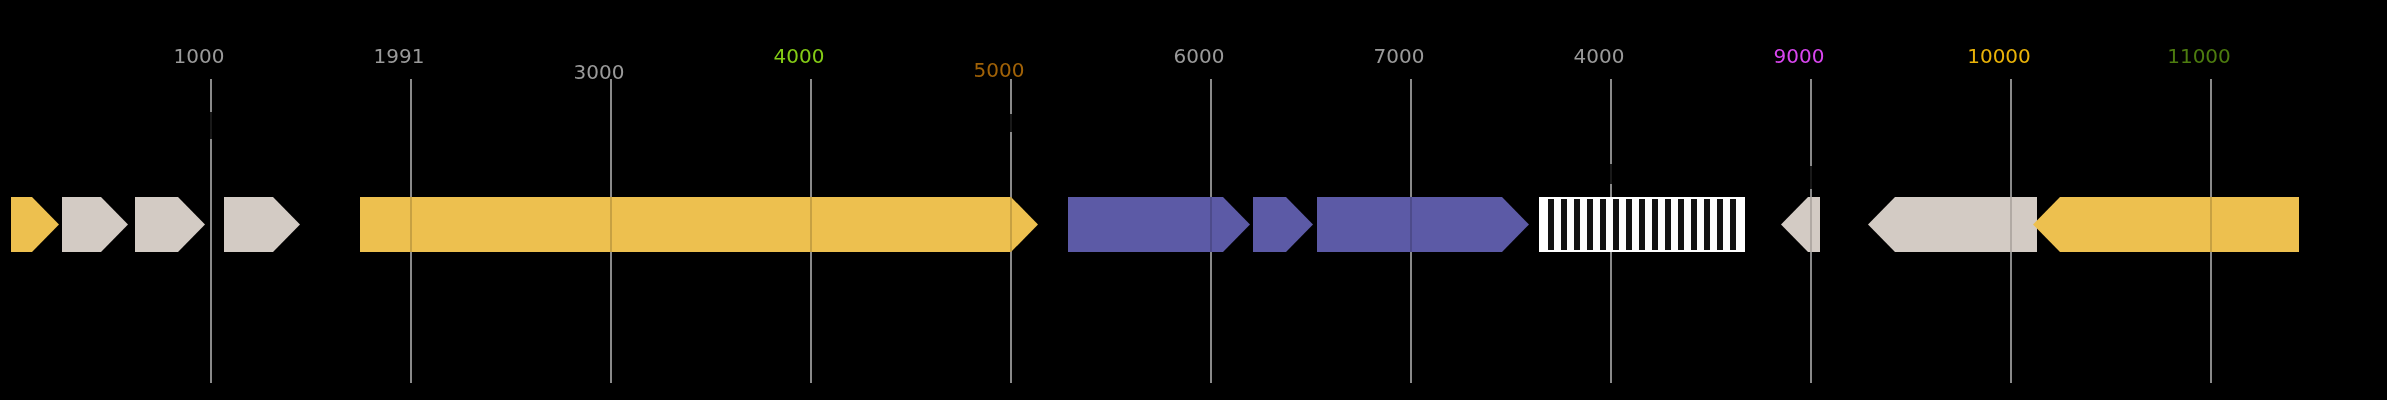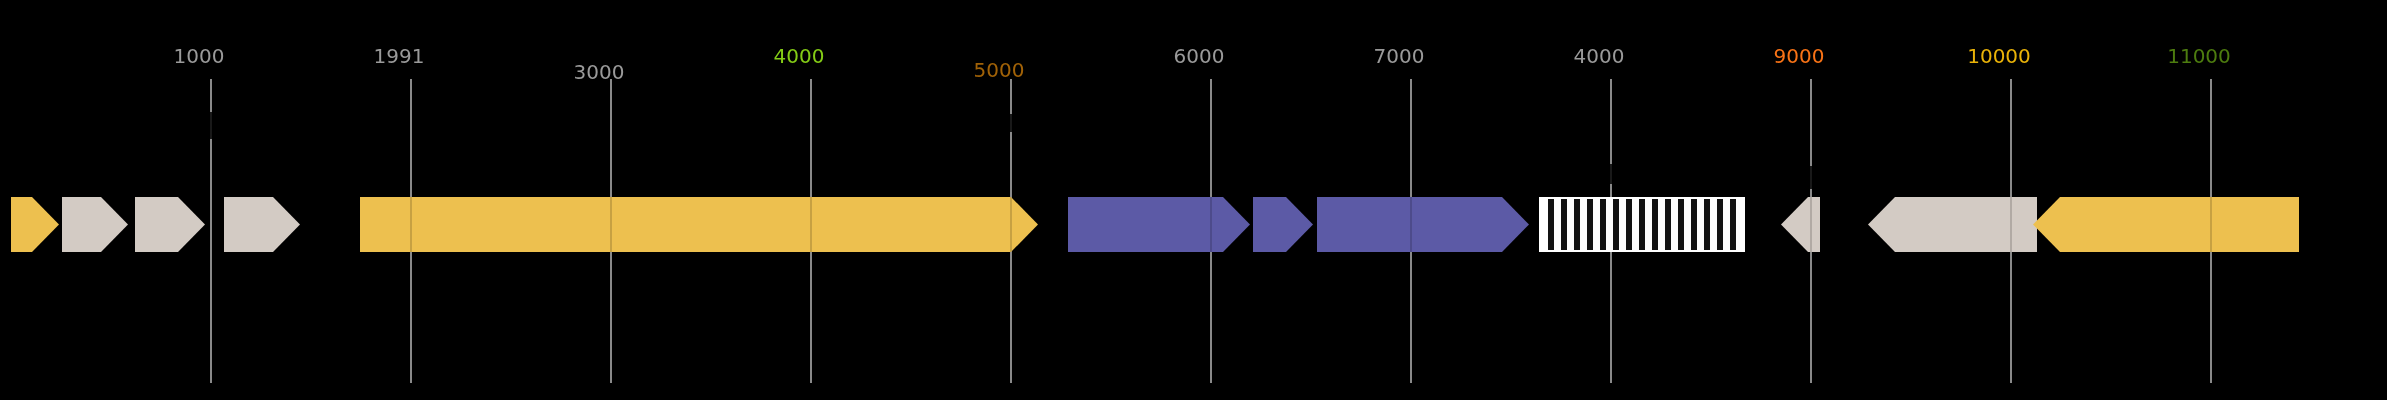--- a/index.html
+++ b/index.html
@@ -69,21 +69,21 @@
     </div>
   <div class="layer">
       <div class="tick-label" style="left: 199px; top: 45px; color: rgb(154, 154, 154);">1000</div>
       <div class="tick-label" style="left: 399px; top: 45px; color: rgb(154, 154, 154);">1991</div>
       <div class="tick-label" style="left: 599px; top: 45px; color: rgb(154, 154, 154); margin-top: 16px;">3000</div>
       <div class="tick-label" style="left: 799px; top: 45px; color: #84cc16;">4000</div>
       <div class="tick-label" style="left: 999px; top: 59px; color: #a16207;">5000</div>
       <div class="tick-label" style="left: 1199px; top: 45px; color: rgb(154, 154, 154);">6000</div>
       <div class="tick-label" style="left: 1399px; top: 45px; color: rgb(154, 154, 154);">7000</div>
       <div class="tick-label" style="left: 1599px; top: 45px; color: rgb(154, 154, 154);">4000</div>
-      <div class="tick-label" style="left: 1799px; top: 45px; color: #f97316;">9000</div>
+      <div class="tick-label" style="left: 1799px; top: 45px; color: #d946ef;">9000</div>
       <div class="tick-label" style="left: 1999px; top: 45px; color: #eab308;">10000</div>
       <div class="tick-label" style="left: 2199px; top: 45px; color: #4d7c0f;">11000</div>
     </div>
   <div class="layer">
       <div class="smudge" style="left: 209px; top: 112px; width: 4px; height: 27px;"></div>
       <div class="smudge" style="left: 1009px; top: 114px; width: 4px; height: 18px;"></div>
       <div class="smudge" style="left: 1609px; top: 164px; width: 4px; height: 20px;"></div>
       <div class="smudge" style="left: 1809px; top: 166px; width: 4px; height: 23px;"></div>
     </div>
 </div>

